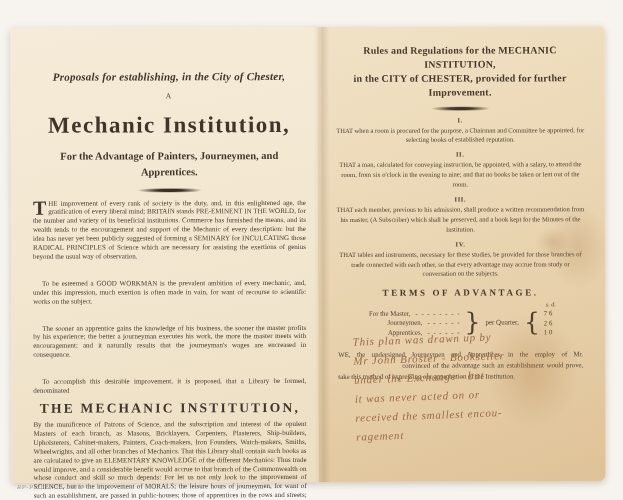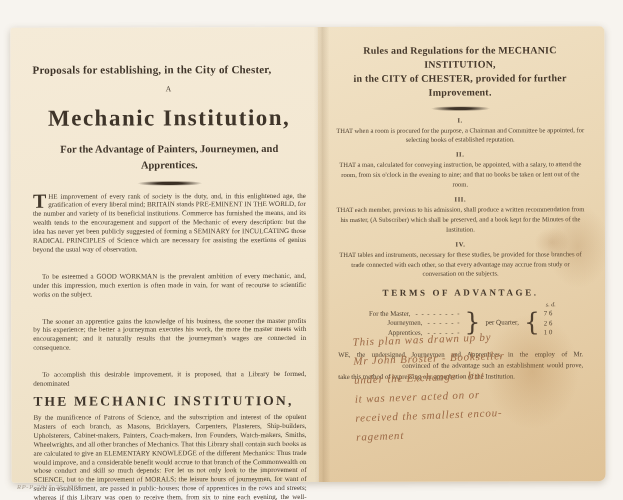--- a/index.html
+++ b/index.html
@@ -28,30 +28,30 @@
     padding:10px 18px 0 16px;
     border-radius:0 5px 7px 0;
     overflow:hidden;
   }
   .fold-crease{
     position:absolute;left:303px;top:0;width:16px;height:100%;
     background:linear-gradient(to right,rgba(0,0,0,0) 0%,rgba(100,70,35,0.10) 45%,rgba(100,70,35,0.16) 55%,rgba(0,0,0,0) 100%);
     pointer-events:none;
   }
   
-  .lp-header{font-weight:bold;font-size:11px;margin-top:12px;letter-spacing:0.2px;}
+  .lp-header{font-style:italic;font-weight:bold;font-size:11px;text-align:center;margin-top:19px;letter-spacing:0.2px;}
   .lp-article{text-align:center;font-size:7.5px;margin-top:9px;letter-spacing:1px;}
   .lp-title{text-align:center;font-size:23px;font-weight:bold;letter-spacing:1.5px;margin:12px 0 0;}
   .lp-subtitle{text-align:center;font-size:10.5px;font-weight:bold;margin:10px auto 0;line-height:1.5;max-width:235px;}
   .divider{width:88px;height:4px;margin:8px auto 7px;
     background:radial-gradient(ellipse 50% 100% at center,#3a2f24 28%,rgba(58,47,36,0) 74%);}
   .bodytext{font-size:7px;line-height:8.9px;text-align:justify;margin:0;color:#453a2d;}
   .indent{text-indent:9px;}
   .dropcap{float:left;font-size:20px;line-height:17px;font-weight:bold;margin-right:2px;}
-  .lp-heading2{font-size:13.5px;font-weight:bold;letter-spacing:2.2px;margin:5px 0 4px;white-space:nowrap;}
+  .lp-heading2{text-align:center;font-size:13.5px;font-weight:bold;letter-spacing:2.2px;margin:5px 0 4px;white-space:nowrap;}
   .mt{margin-top:18px;}
   
   .rp-title{text-align:center;font-weight:bold;font-size:10px;line-height:1.4;margin-top:7px;letter-spacing:0.2px;}
   .rp-divider{width:80px;height:3.5px;margin:7px auto 4px;
     background:radial-gradient(ellipse 50% 100% at center,#40352a 26%,rgba(64,53,42,0) 74%);}
   .rule-numeral{text-align:center;font-size:6.5px;margin-top:6px;letter-spacing:0.6px;font-weight:bold;}
   .rule-text{text-align:center;font-size:6.6px;line-height:1.5;margin:2px auto 0;max-width:256px;color:#4c3e2f;}
   .terms-heading{text-align:center;font-size:9px;font-weight:bold;letter-spacing:2.6px;margin-top:9px;}
   .terms-table{display:flex;justify-content:center;align-items:center;gap:4px;margin-top:10px;font-size:6.8px;color:#4c3e2f;}
   .t-row{display:flex;justify-content:flex-end;gap:5px;line-height:9.5px;}
@@ -90,21 +90,21 @@
 
     <div class="page page-left">
       <div class="lp-header">Proposals for establishing, in the City of Chester,</div>
       <div class="lp-article">A</div>
       <div class="lp-title">Mechanic Institution,</div>
       <div class="lp-subtitle">For the Advantage of Painters, Journeymen, and Apprentices.</div>
       <div class="divider"></div>
 
       <p class="bodytext"><span class="dropcap">T</span><span>HE improvement of every rank of society is the duty, and, in this enlightened age, the gratification of every liberal mind; BRITAIN stands PRE-EMINENT IN THE WORLD, for the number and variety of its beneficial institutions. Commerce has furnished the means, and its wealth tends to the encouragement and support of the Mechanic of every description: but the idea has never yet been publicly suggested of forming a SEMINARY for INCULCATING those RADICAL PRINCIPLES of Science which are necessary for assisting the exertions of genius beyond the usual way of observation.</span></p>
       <p class="bodytext indent mt">To be esteemed a GOOD WORKMAN is the prevalent ambition of every mechanic, and, under this impression, much exertion is often made in vain, for want of recourse to scientific works on the subject.</p>
-      <p class="bodytext indent mt">The sooner an apprentice gains the knowledge of his business, the sooner the master profits by his experience; the better a journeyman executes his work, the more the master meets with encouragement; and it naturally results that the journeyman's wages are connected in consequence.</p>
+      <p class="bodytext indent mt">The sooner an apprentice gains the knowledge of his business, the sooner the master profits by his experience; the better a journeyman executes his work, the more the master meets with encouragement; and it naturally results that the journeyman's wages are encreased in consequence.</p>
       <p class="bodytext indent mt">To accomplish this desirable improvement, it is proposed, that a Library be formed, denominated</p>
 
       <div class="lp-heading2">THE MECHANIC INSTITUTION,</div>
 
       <p class="bodytext">By the munificence of Patrons of Science, and the subscription and interest of the opulent Masters of each branch, as Masons, Bricklayers, Carpenters, Plasterers, Ship-builders, Upholsterers, Cabinet-makers, Painters, Coach-makers, Iron Founders, Watch-makers, Smiths, Wheelwrights, and all other branches of Mechanics. That this Library shall contain such books as are calculated to give an ELEMENTARY KNOWLEDGE of the different Mechanics: Thus trade would improve, and a considerable benefit would accrue to that branch of the Commonwealth on whose conduct and skill so much depends: For let us not only look to the improvement of SCIENCE, but to the improvement of MORALS; the leisure hours of journeymen, for want of such an establishment, are passed in public-houses; those of apprentices in the rows and streets; whereas if this Library was open to receive them, from six to nine each evening, the well-disposed would seek, with LAUDABLE AVIDITY, for that KNOWLEDGE which would prove an ESSENTIAL SERVICE to THEMSELVES, and an ADVANTAGE and IMPROVEMENT to the COUNTRY in general.</p>
       <p class="bodytext indent mt">Books are open, for the names of DONORS and SUBSCRIBERS, at the COMMERCIAL NEWS ROOM, and at Mr. BROSTER'S.</p>
     </div>
 
     <div class="page page-right">
       <div class="rp-title">

